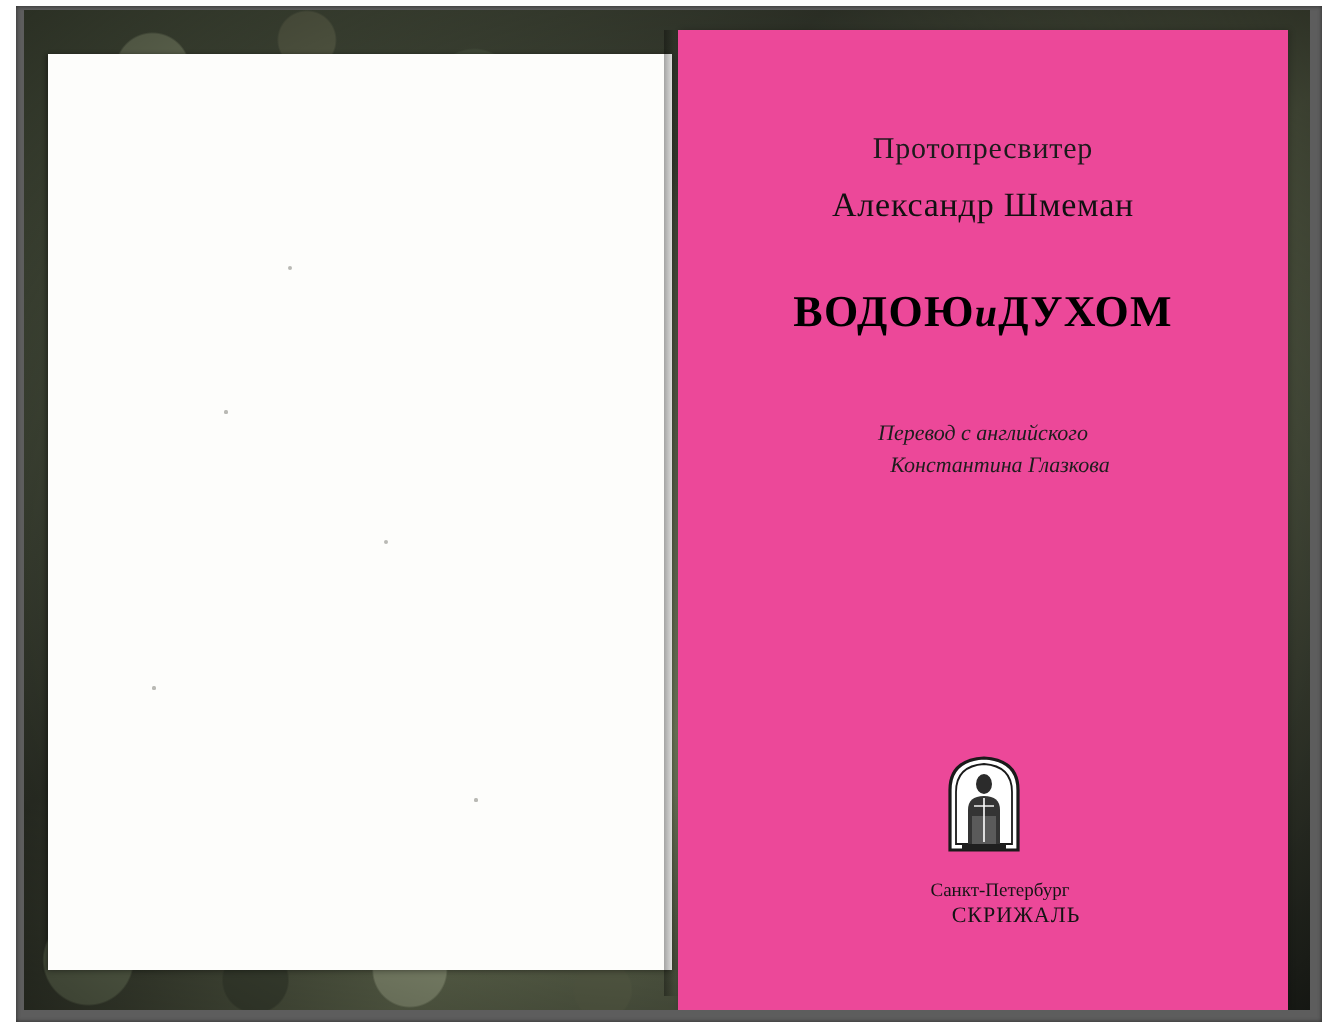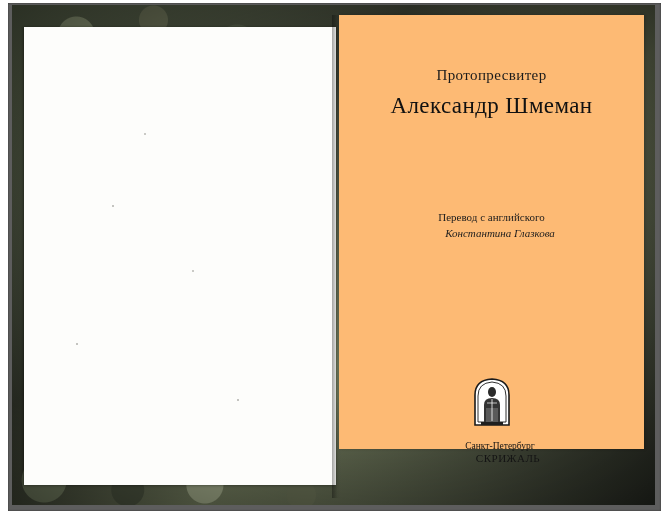--- a/index.html
+++ b/index.html
@@ -80,22 +80,22 @@
     height: 458px;
     background: #fdfdfb;
     box-shadow: -1px 0 2px rgba(0,0,0,0.25), 0 1px 3px rgba(0,0,0,0.2);
   }
   
   .page-right {
     position: absolute;
     left: 327px;
     top: 10px;
     width: 305px;
-    height: 434px;
-    background: #fdba74;
+    height: 490px;
+    background: #ec4899;
     box-shadow: 1px 0 3px rgba(0,0,0,0.2);
   }
   
   .gutter {
     position: absolute;
     left: 320px;
     top: 10px;
     width: 9px;
     height: 483px;
     background: linear-gradient(to right, rgba(0,0,0,0.35), rgba(0,0,0,0.05) 60%, rgba(0,0,0,0));
@@ -125,21 +125,21 @@
     font-size: 15px;
     letter-spacing: 0.4px;
     color: #1b1b1b;
     font-family: "Liberation Serif", serif;
   }
   .author-line2 {
     position: absolute;
     left: 0;
     right: 0;
     top: 78px;
-    font-size: 23px;
+    font-size: 17px;
     letter-spacing: 0.4px;
     color: #111111;
     font-family: "Liberation Serif", serif;
   }
   .book-title {
     position: absolute;
     left: 0;
     right: 0;
     top: 128px;
     font-size: 22px;
@@ -152,20 +152,21 @@
     font-style: italic;
     font-weight: bold;
     font-size: 20px;
   }
   .translator1 {
     position: absolute;
     left: 0;
     right: 0;
     top: 196px;
     font-size: 11px;
+    font-style: italic;
     color: #1d1d1d;
     font-family: "Liberation Serif", serif;
   }
   .translator2 {
     position: absolute;
     left: 0;
     right: 11px;
     top: 212px;
     font-size: 11px;
     font-style: italic;
@@ -225,20 +226,23 @@
 
     <div class="gutter"></div>
 
     <div class="page-right">
       <div class="title-block">
 
         <div class="author-line1">Протопресвитер</div>
 
         <div class="author-line2">Александр Шмеман</div>
 
+        <div class="book-title">
+          <span>ВОДОЮ</span><span class="conj">и</span><span>ДУХОМ</span>
+        </div>
 
         <div class="translator1">Перевод с английского</div>
         <div class="translator2">Константина Глазкова</div>
 
         <svg class="emblem" viewBox="0 0 46 56">
           <path d="M6 20 Q6 5 23 4 Q40 5 40 20 L40 50 L6 50 Z" fill="#ffffff" stroke="#1a1a1a" stroke-width="1.6"></path>
           <path d="M9 21 Q9 8 23 7 Q37 8 37 21 L37 47 L9 47 Z" fill="#ffffff" stroke="#1a1a1a" stroke-width="0.9"></path>
           <ellipse cx="23" cy="17" rx="4" ry="5" fill="#2b2b2b"></ellipse>
           <path d="M15 47 L15 30 Q15 23 23 23 Q31 23 31 30 L31 47 Z" fill="#343434"></path>
           <path d="M17 47 L17 33 L29 33 L29 47 Z" fill="#5a5a5a"></path>

